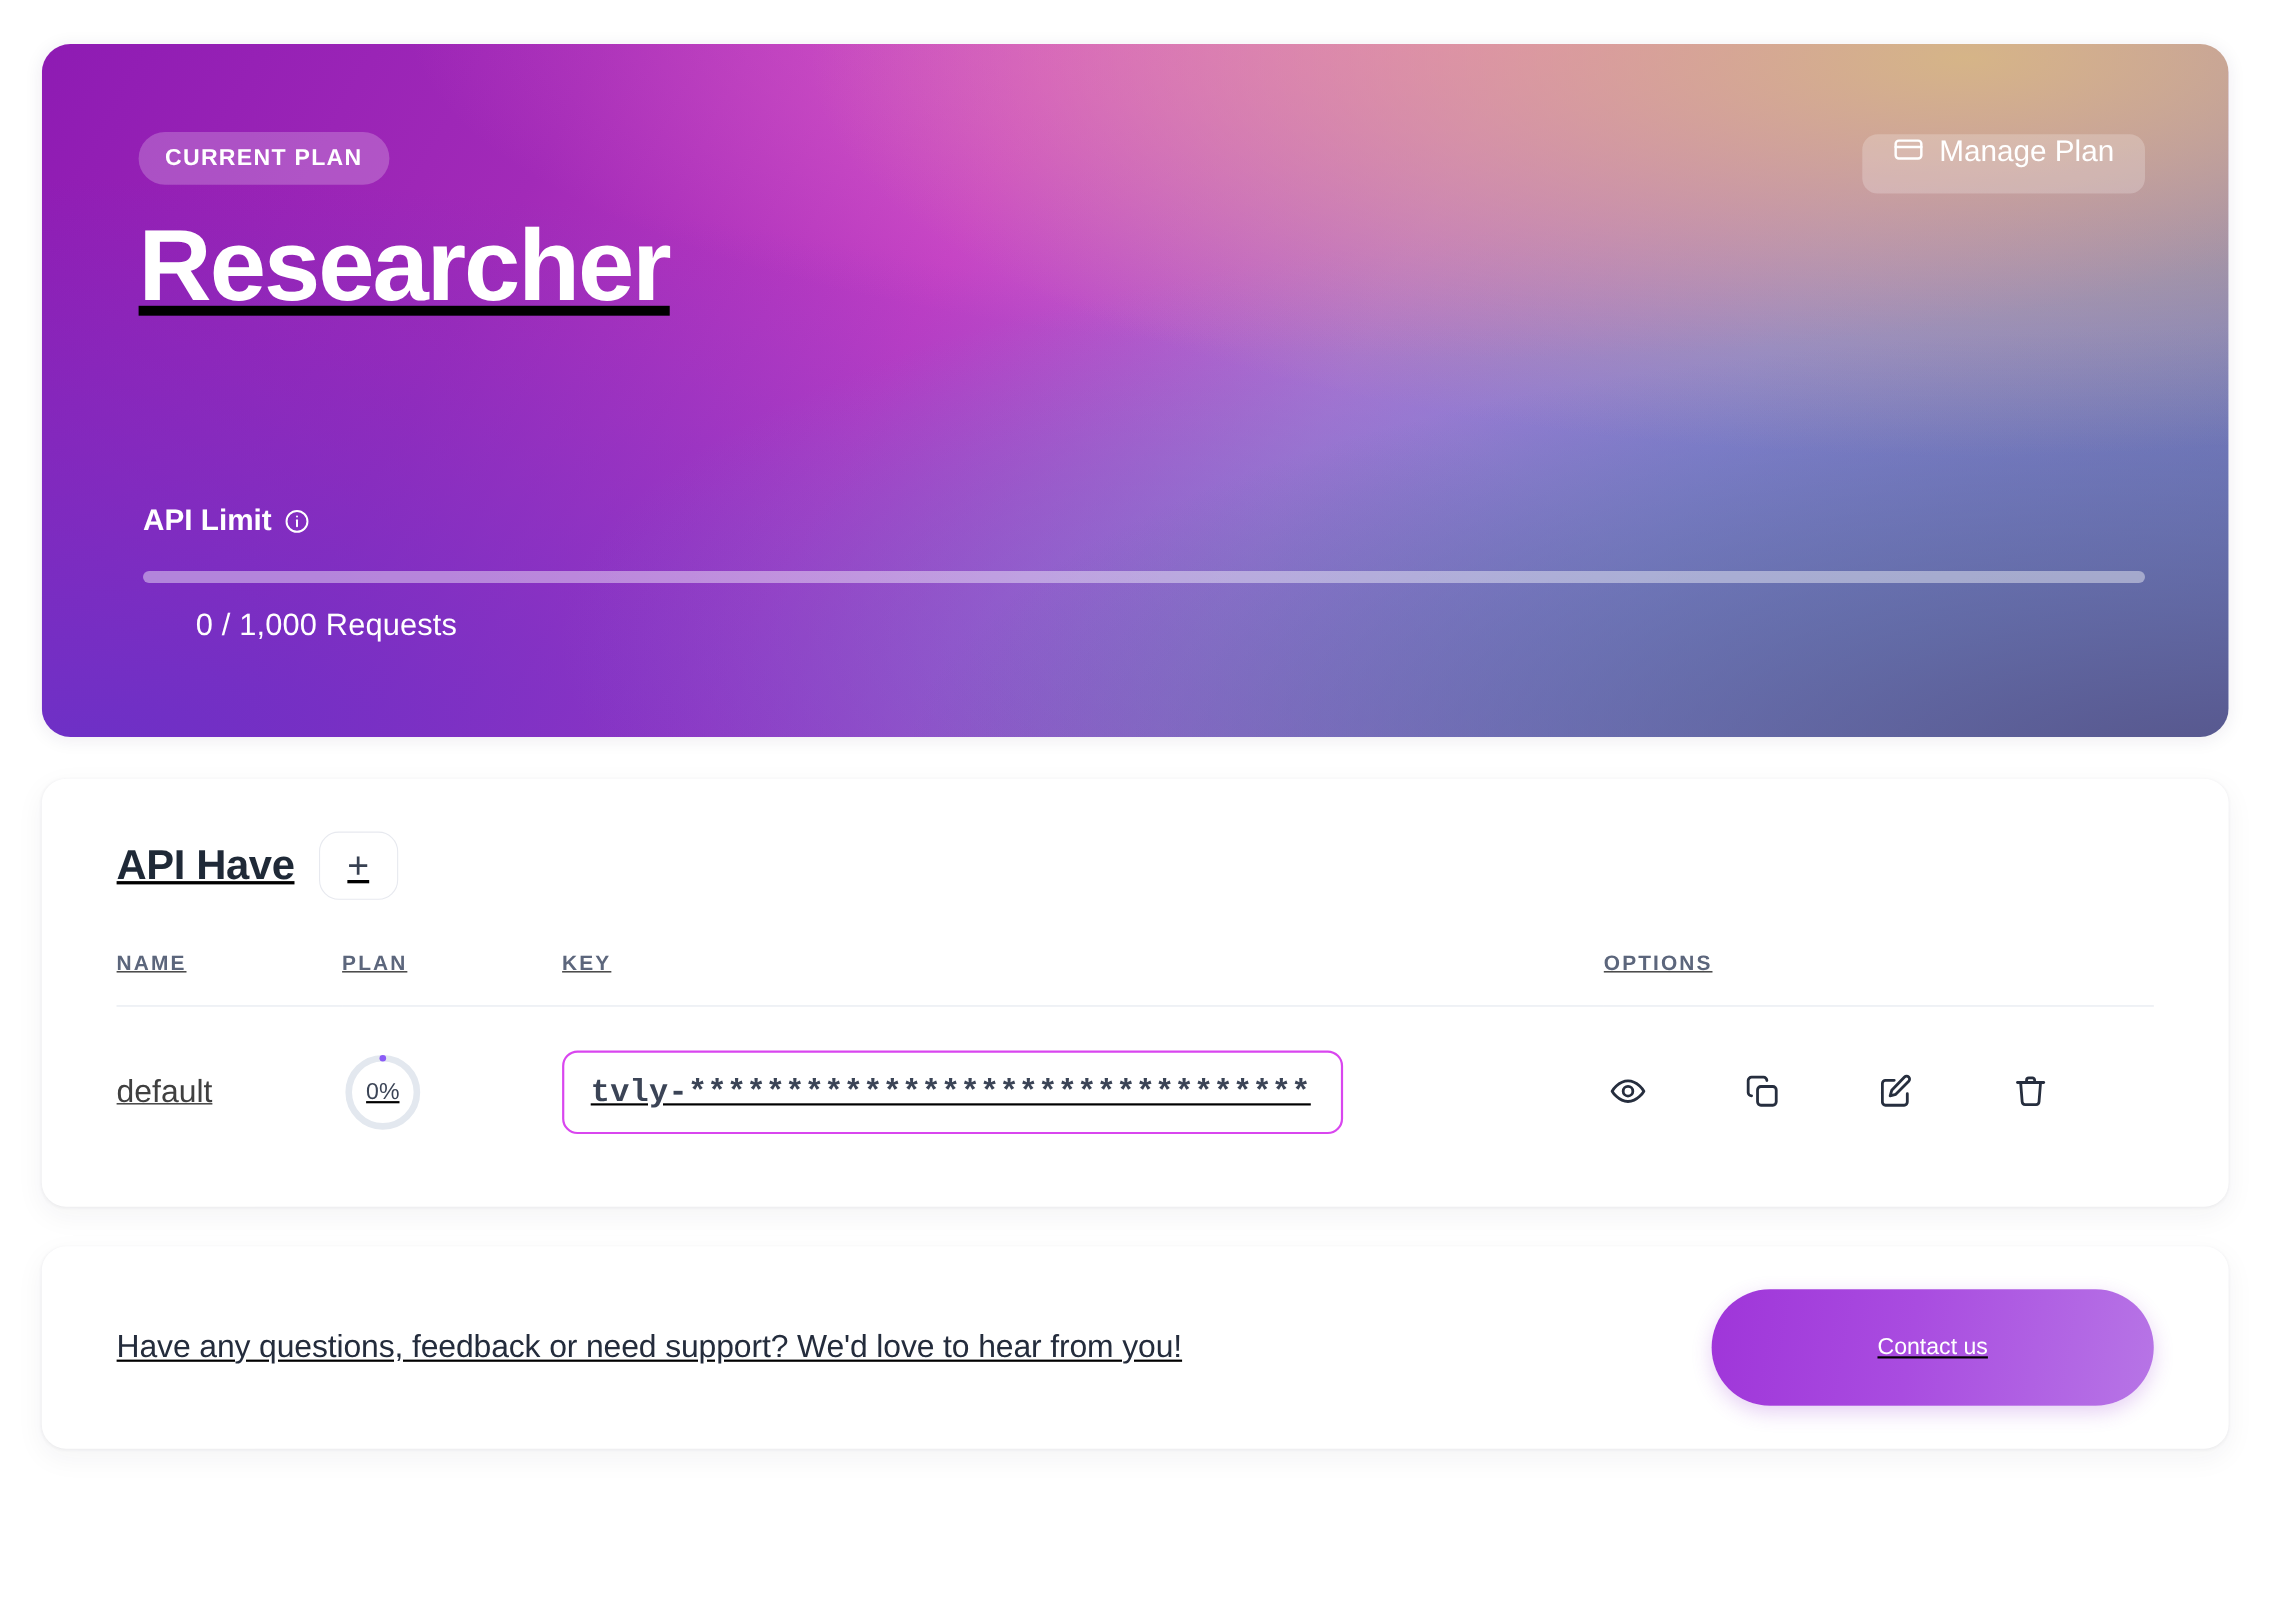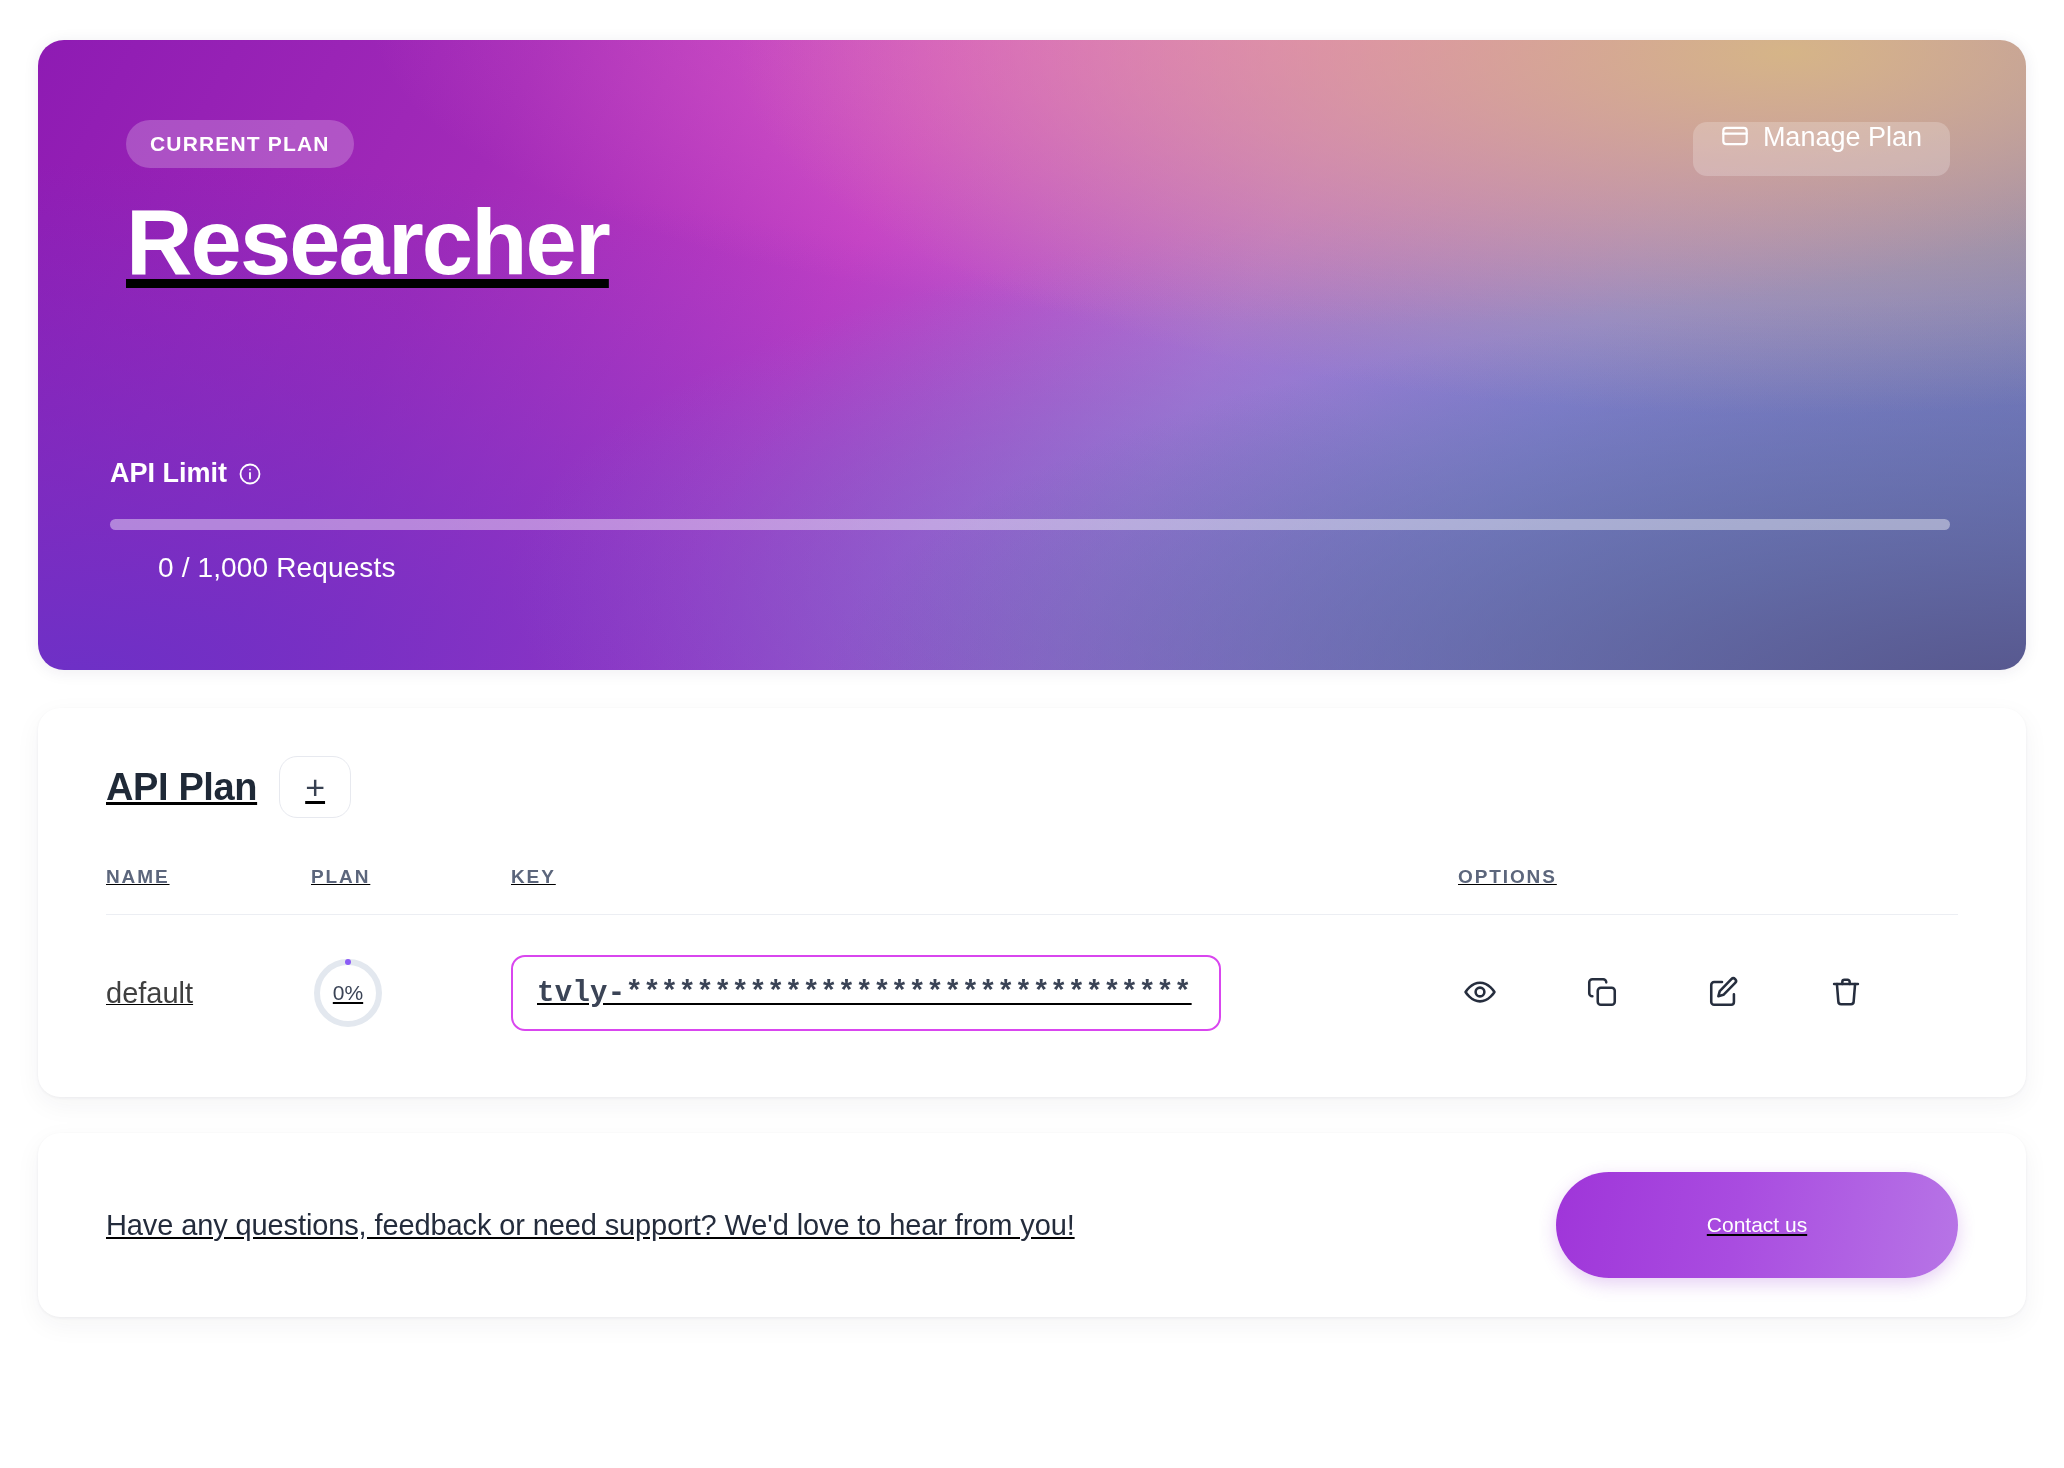--- a/index.html
+++ b/index.html
@@ -80,21 +80,21 @@
     border-radius: 14px;
     background: rgba(255,255,255,0.22);
     color: #ffffff;
     font-family: "Liberation Sans", sans-serif;
     font-size: 27px;
     font-weight: 500;
     cursor: pointer;
   }
   .manage-plan-btn svg { display: block; }
 
-  .limit-block { position: absolute; left: 72px; right: 76px; top: 418px; }
+  .limit-block { position: absolute; left: 92px; right: 76px; top: 418px; }
 
   .limit-head {
     display: flex;
     align-items: center;
     gap: 11px;
     color: #ffffff;
     font-size: 27px;
     font-weight: 700;
   }
 
@@ -321,21 +321,21 @@
 
         <div class="limit-count">0 / 1,000 Requests</div>
       </div>
 
     </div>
   </section>
 
   <section class="card keys-card">
 
     <div class="keys-head">
-      <h2 class="keys-title">API Plan</h2>
+      <h2 class="keys-title">API Have</h2>
       <button class="add-key-btn">+</button>
     </div>
 
 
     <table class="keys-table">
       <thead>
         <tr>
           <th class="col-name">NAME</th>
           <th class="col-usage">PLAN</th>
           <th class="col-key">KEY</th>

